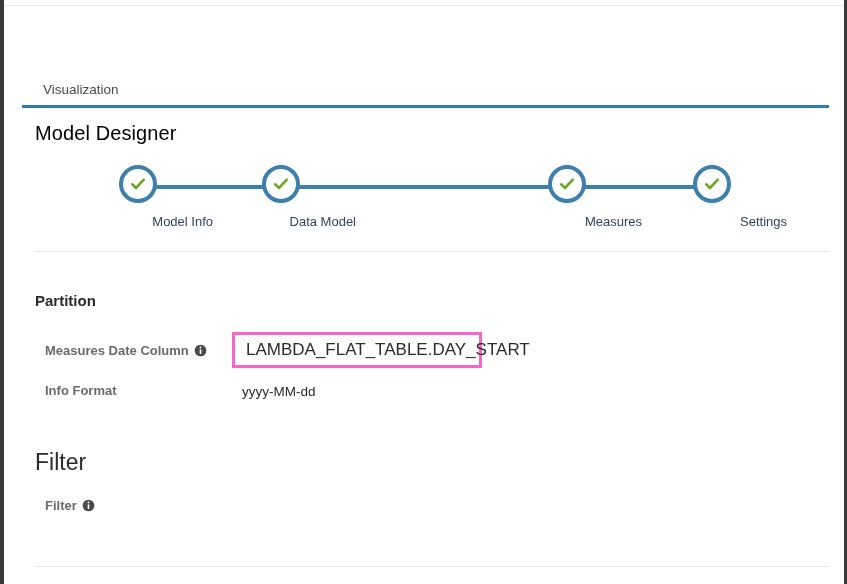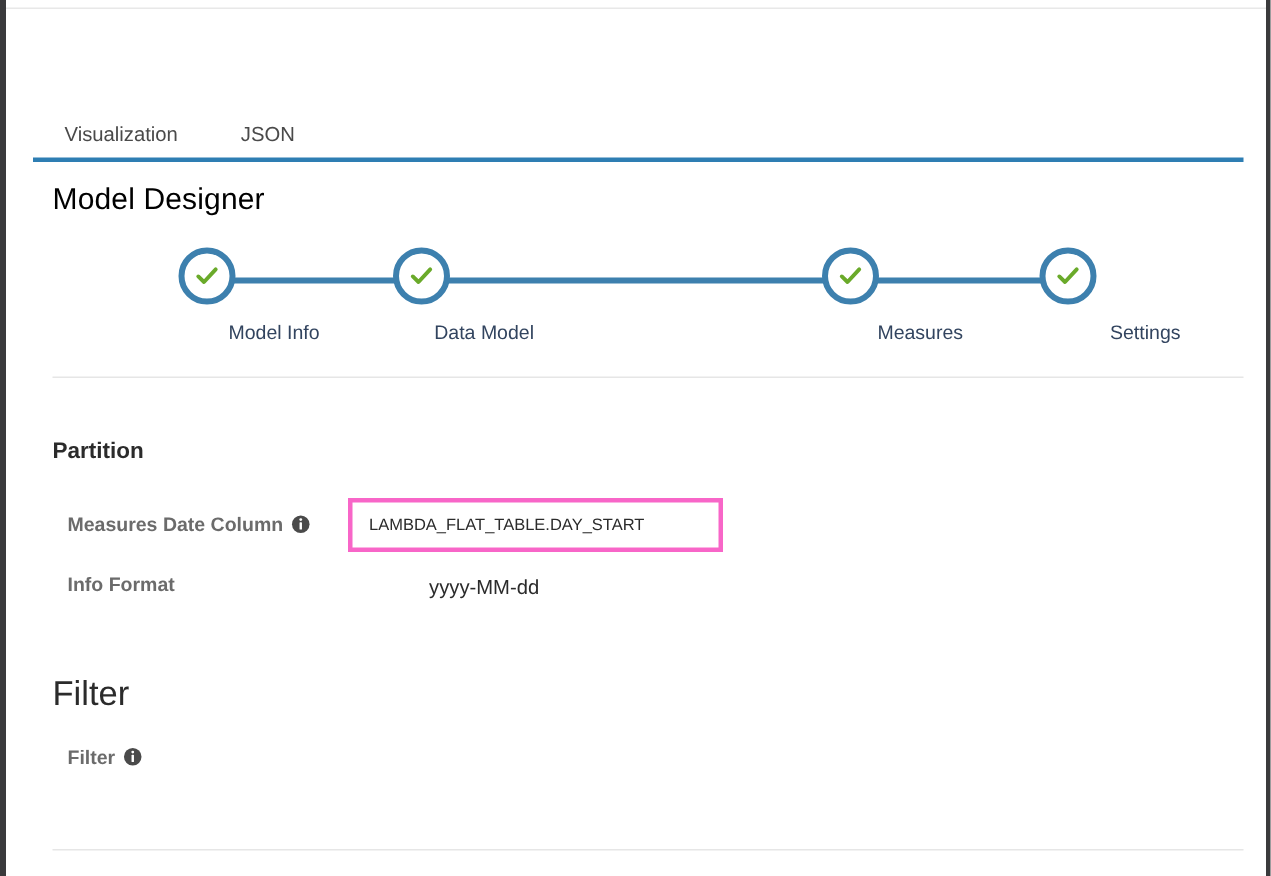--- a/index.html
+++ b/index.html
@@ -212,59 +212,55 @@
   .field-value {
     position: absolute;
     font-size: 13.5px;
     color: #2b2b2b;
     white-space: nowrap;
   }
   .val-date-format {
     left: 238px;
     top: 375px;
     line-height: 22px;
-    margin-left: 44px;
   }
 
   
   .highlight-box {
     position: absolute;
     left: 228px;
     top: 326px;
     width: 250px;
     height: 36px;
     border: 3px solid #f866c8;
     box-sizing: border-box;
     background: #ffffff;
     display: flex;
     align-items: center;
     padding-left: 11px;
   }
   .highlight-box .hb-text {
-    font-size: 11px;
+    font-size: 17px;
     color: #2b2b2b;
     white-space: nowrap;
   }
 </style>
 </head>
 <body>
 
 <div class="left-edge"></div>
 <div class="right-edge"></div>
 <div class="top-rule"></div>
 
 <div class="page">
 
   <div class="tabs">
     <div class="tab-strip">
       <div class="tab">
         <span>Visualization</span>
-      </div>
-      <div class="tab">
-        <span>JSON</span>
       </div>
       <div class="tab-underline"></div>
     </div>
   </div>
 
   <div class="h-model-designer">Model Designer</div>
 
   <div class="stepper">
     <div class="stepper-track"></div>
 

